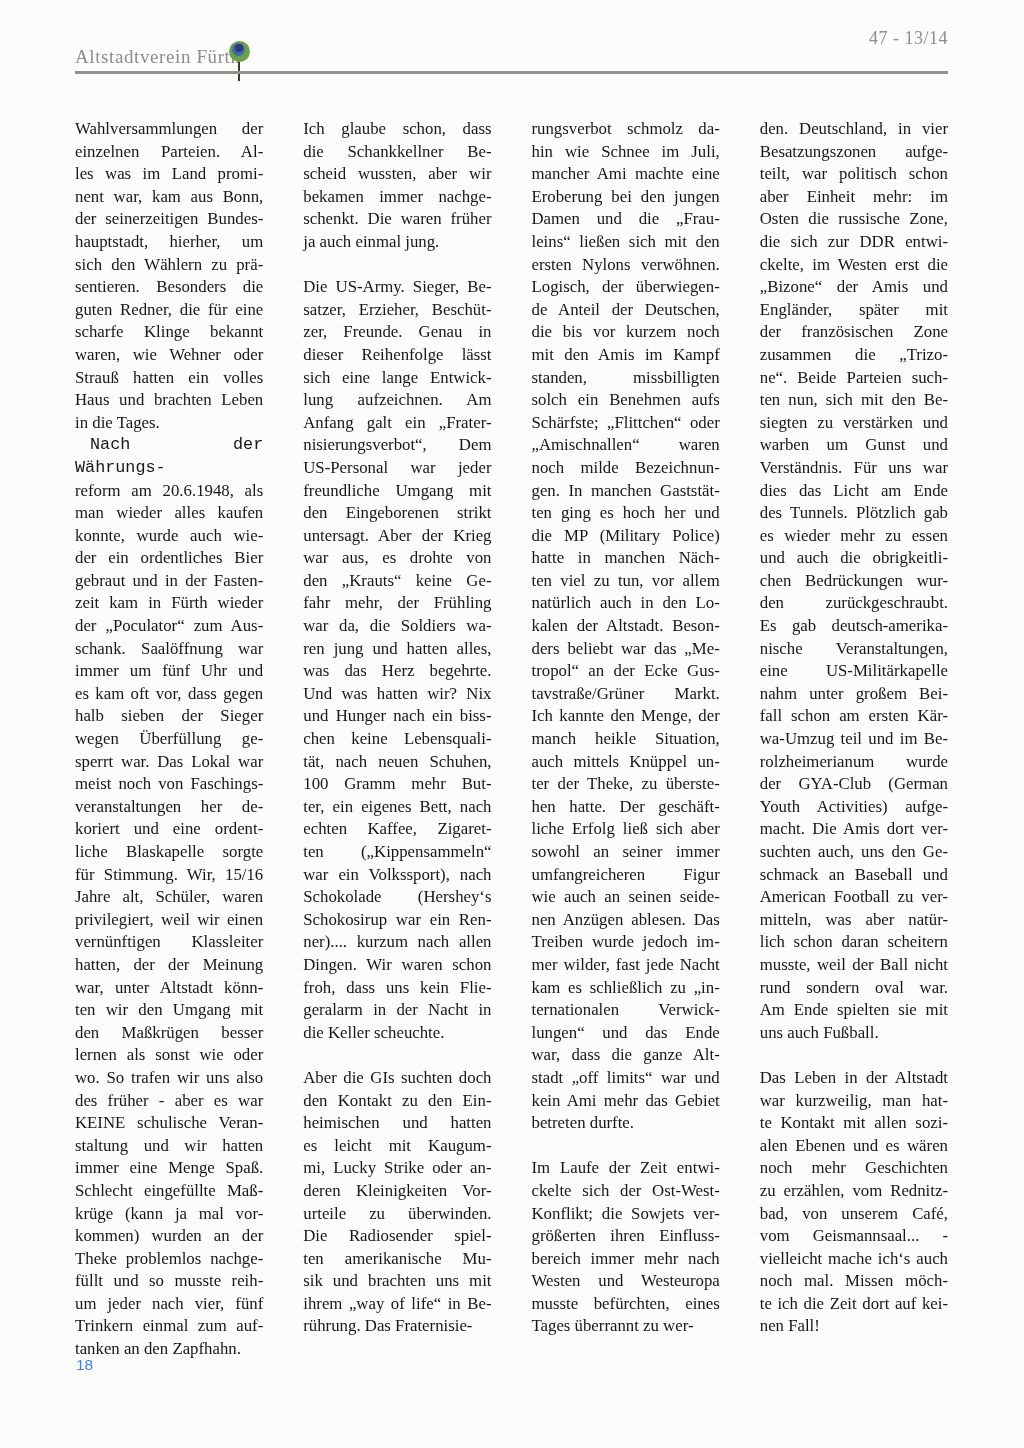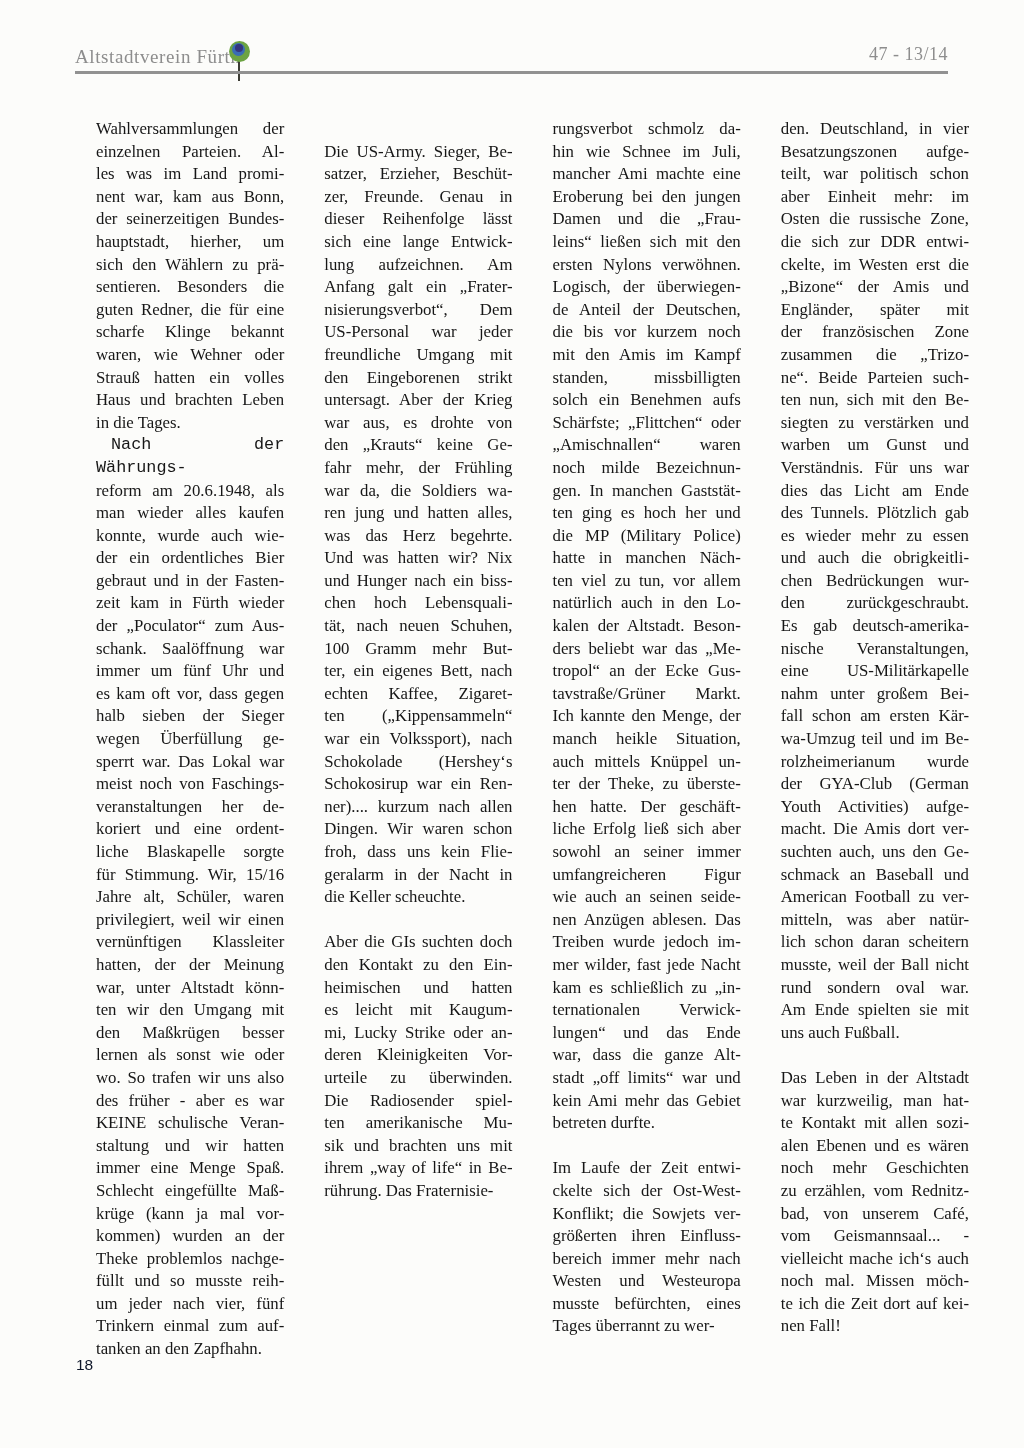--- a/index.html
+++ b/index.html
@@ -1,37 +1,37 @@
 <!DOCTYPE html>
 <html><head>
 <meta charset="utf-8">
 <style>
   html,body{margin:0;padding:0;background:#e8e8e8;}
   .page{position:relative;width:1024px;height:1448px;margin:0 auto;background:#fcfcfa;
         font-family:"Liberation Serif", serif; color:#161616; overflow:hidden;}
   
   .brand{position:absolute;left:75px;top:46px;font-size:19px;letter-spacing:.6px;color:#8d8d8d;}
-  .issue{position:absolute;right:76px;top:44px;font-size:18px;letter-spacing:.5px;color:#8d8d8d;}
+  .issue{position:absolute;right:76px;top:28px;font-size:18px;letter-spacing:.5px;color:#8d8d8d;}
   .rule{position:absolute;left:75px;right:76px;top:71px;height:3px;background:#919191;}
   
   .logo{position:absolute;left:228px;top:41px;width:24px;height:42px;}
   .logo i{position:absolute;display:block;border-radius:50%;}
   .logo .stem{left:10px;top:14px;width:2px;height:26px;border-radius:0;background:#3c3c34;}
   .logo .leaf{left:1px;top:0;width:21px;height:21px;background:#6ca342;}
   .logo .inner{left:4px;top:2px;width:13px;height:13px;background:#3a6cb4;}
   .logo .core{left:7px;top:3px;width:8px;height:8px;background:#35357e;}
   
-  .columns{position:absolute;left:75px;top:118px;width:873px;display:flex;gap:40px;margin-left:21px;}
+  .columns{position:absolute;left:75px;top:118px;width:873px;display:flex;gap:40px;}
   .column{flex:1;min-width:0;font-size:16.8px;line-height:22.6px;}
   .line{text-align:justify;text-align-last:justify;}
   .line.last{text-align-last:left;}
   .block.gap{margin-top:22.6px;}
   .block.indent .line:first-child{text-indent:15px;font-family:Liberation Mono, monospace;}
   
-  .pagenum{position:absolute;left:76px;top:1356px;font-size:15.5px;color:#0f172a;
+  .pagenum{position:absolute;left:76px;top:1356px;font-size:15.5px;color:#3b82f6;
            font-family:"Liberation Sans", sans-serif;}
 </style>
 </head>
 <body>
 
 <div class="page">
   <header>
     <span class="brand">Altstadtverein Fürth</span>
     <span class="logo">
       <i class="stem"></i>
@@ -98,20 +98,28 @@
           <div class="line">krüge (kann ja mal vor-</div>
           <div class="line">kommen) wurden an der</div>
           <div class="line">Theke problemlos nachge-</div>
           <div class="line">füllt und so musste reih-</div>
           <div class="line">um jeder nach vier, fünf</div>
           <div class="line">Trinkern einmal zum auf-</div>
           <div class="line last">tanken an den Zapfhahn.</div>
         </div>
       </div>
       <div class="column">
+        <div class="block">
+          <div class="line">Ich glaube schon, dass</div>
+          <div class="line">die Schankkellner Be-</div>
+          <div class="line">scheid wussten, aber wir</div>
+          <div class="line">bekamen immer nachge-</div>
+          <div class="line">schenkt. Die waren früher</div>
+          <div class="line last">ja auch einmal jung.</div>
+        </div>
         <div class="block gap">
           <div class="line">Die US-Army. Sieger, Be-</div>
           <div class="line">satzer, Erzieher, Beschüt-</div>
           <div class="line">zer, Freunde. Genau in</div>
           <div class="line">dieser Reihenfolge lässt</div>
           <div class="line">sich eine lange Entwick-</div>
           <div class="line">lung aufzeichnen. Am</div>
           <div class="line">Anfang galt ein „Frater-</div>
           <div class="line">nisierungsverbot“, Dem</div>
           <div class="line">US-Personal war jeder</div>
@@ -119,21 +127,21 @@
           <div class="line">den Eingeborenen strikt</div>
           <div class="line">untersagt. Aber der Krieg</div>
           <div class="line">war aus, es drohte von</div>
           <div class="line">den „Krauts“ keine Ge-</div>
           <div class="line">fahr mehr, der Frühling</div>
           <div class="line">war da, die Soldiers wa-</div>
           <div class="line">ren jung und hatten alles,</div>
           <div class="line">was das Herz begehrte.</div>
           <div class="line">Und was hatten wir? Nix</div>
           <div class="line">und Hunger nach ein biss-</div>
-          <div class="line">chen hoch Lebensquali-</div>
+          <div class="line">chen keine Lebensquali-</div>
           <div class="line">tät, nach neuen Schuhen,</div>
           <div class="line">100 Gramm mehr But-</div>
           <div class="line">ter, ein eigenes Bett, nach</div>
           <div class="line">echten Kaffee, Zigaret-</div>
           <div class="line">ten („Kippensammeln“</div>
           <div class="line">war ein Volkssport), nach</div>
           <div class="line">Schokolade (Hershey‘s</div>
           <div class="line">Schokosirup war ein Ren-</div>
           <div class="line">ner).... kurzum nach allen</div>
           <div class="line">Dingen. Wir waren schon</div>

